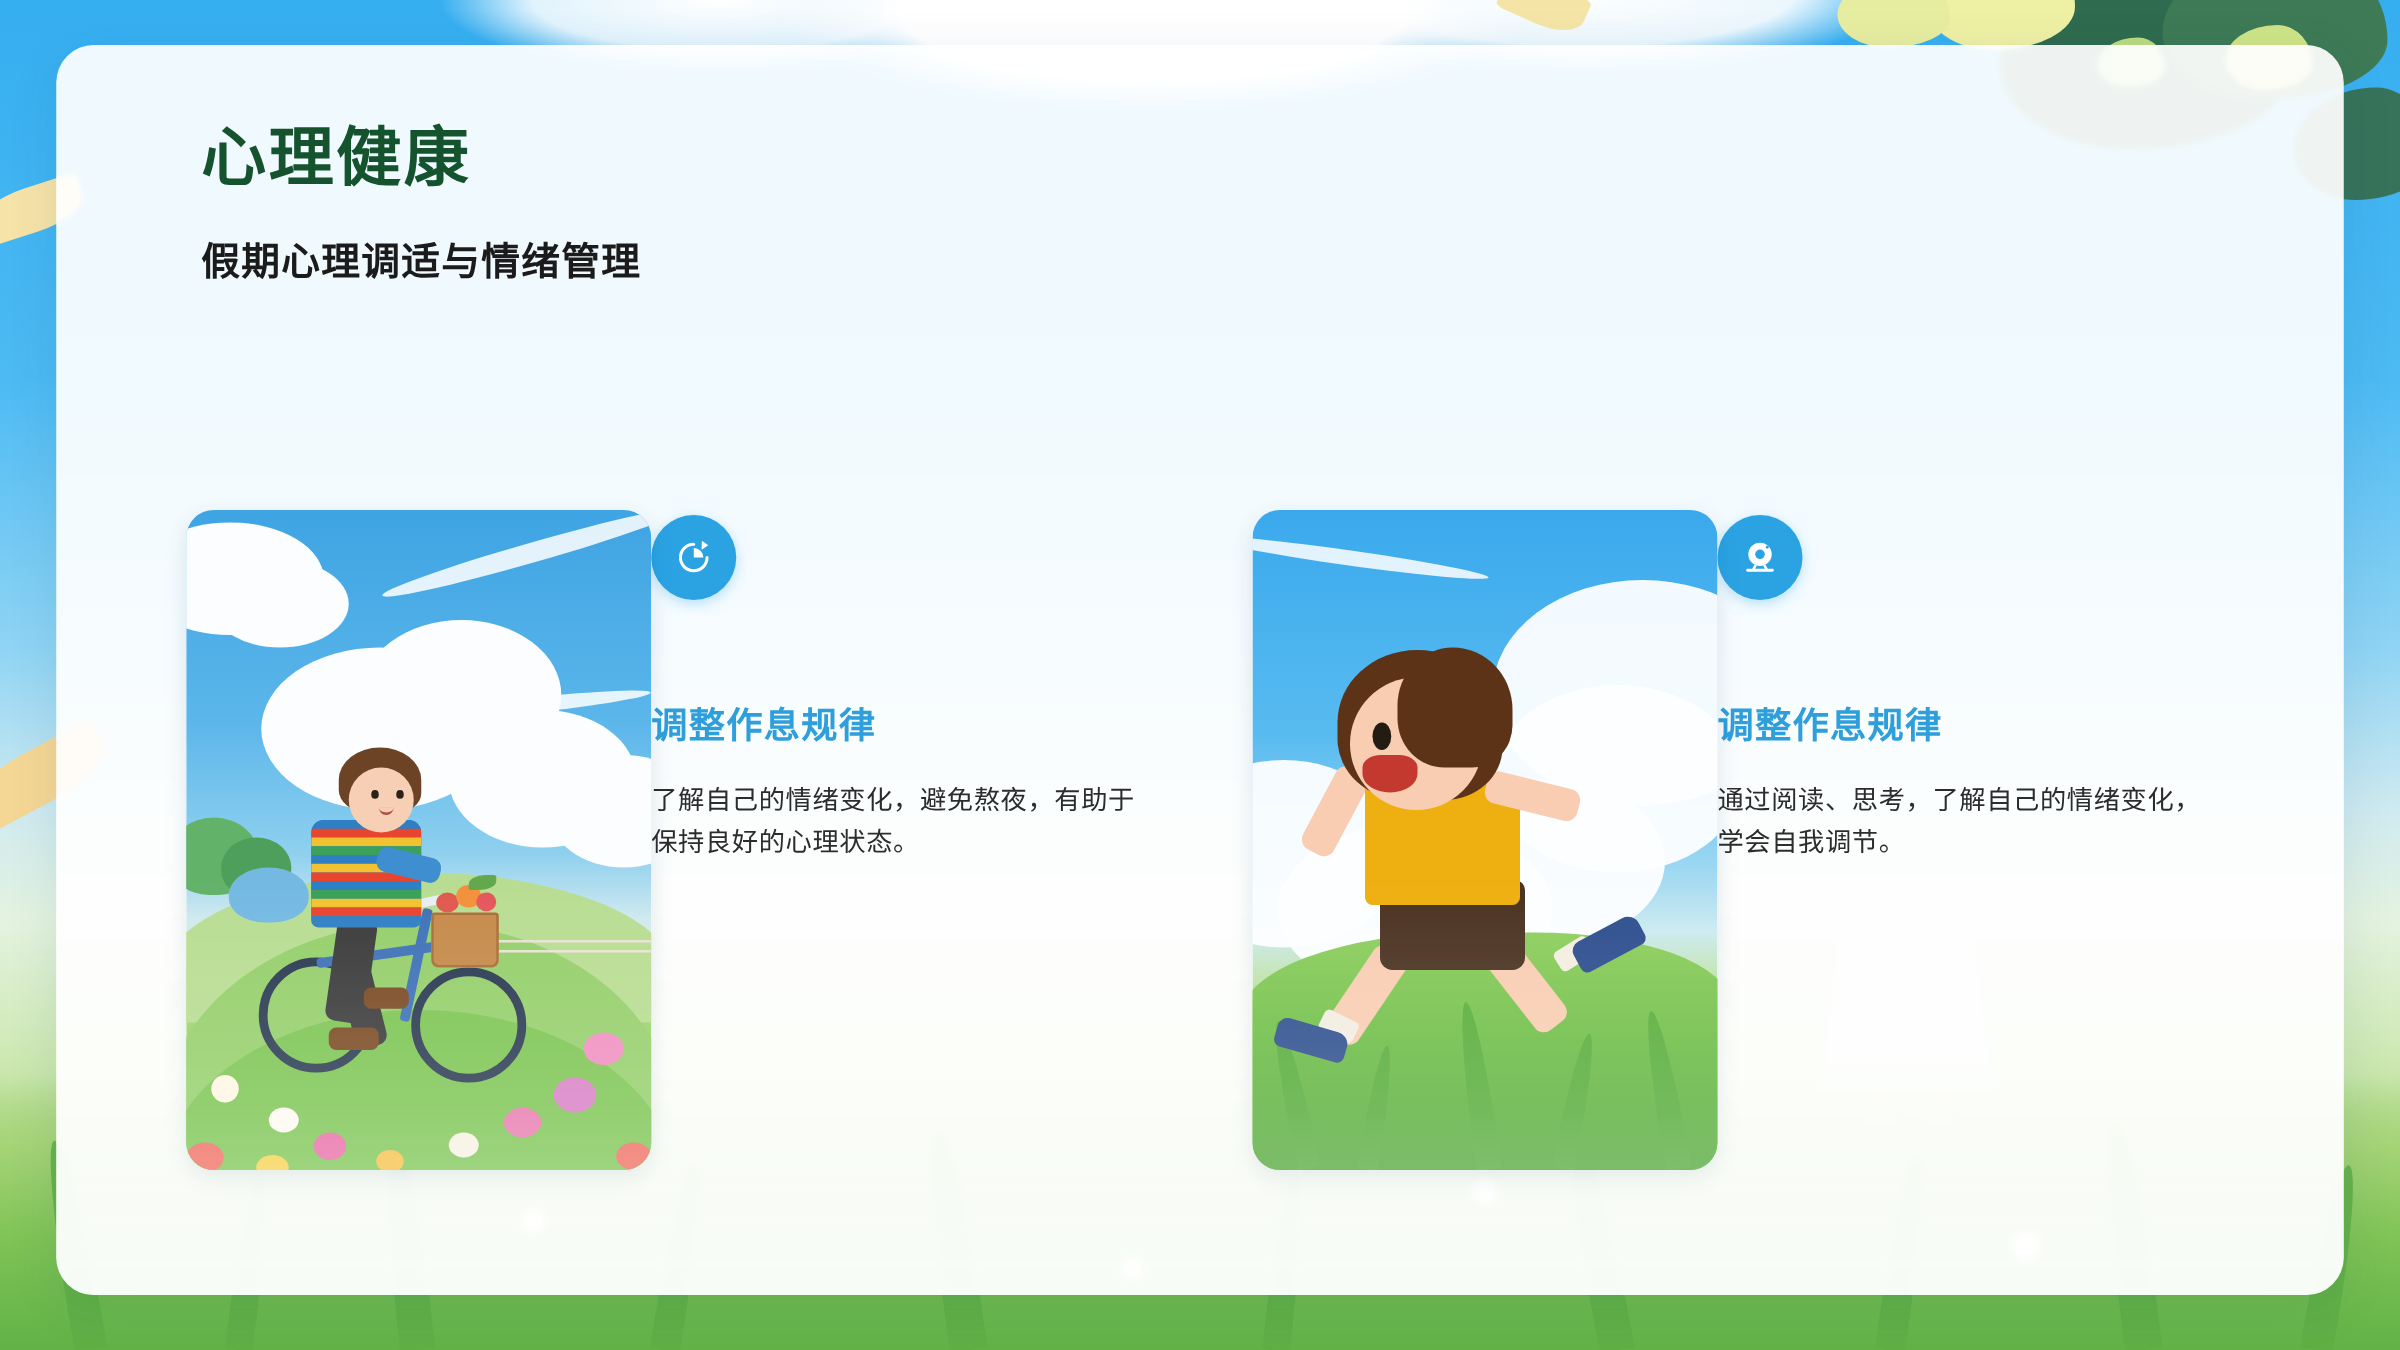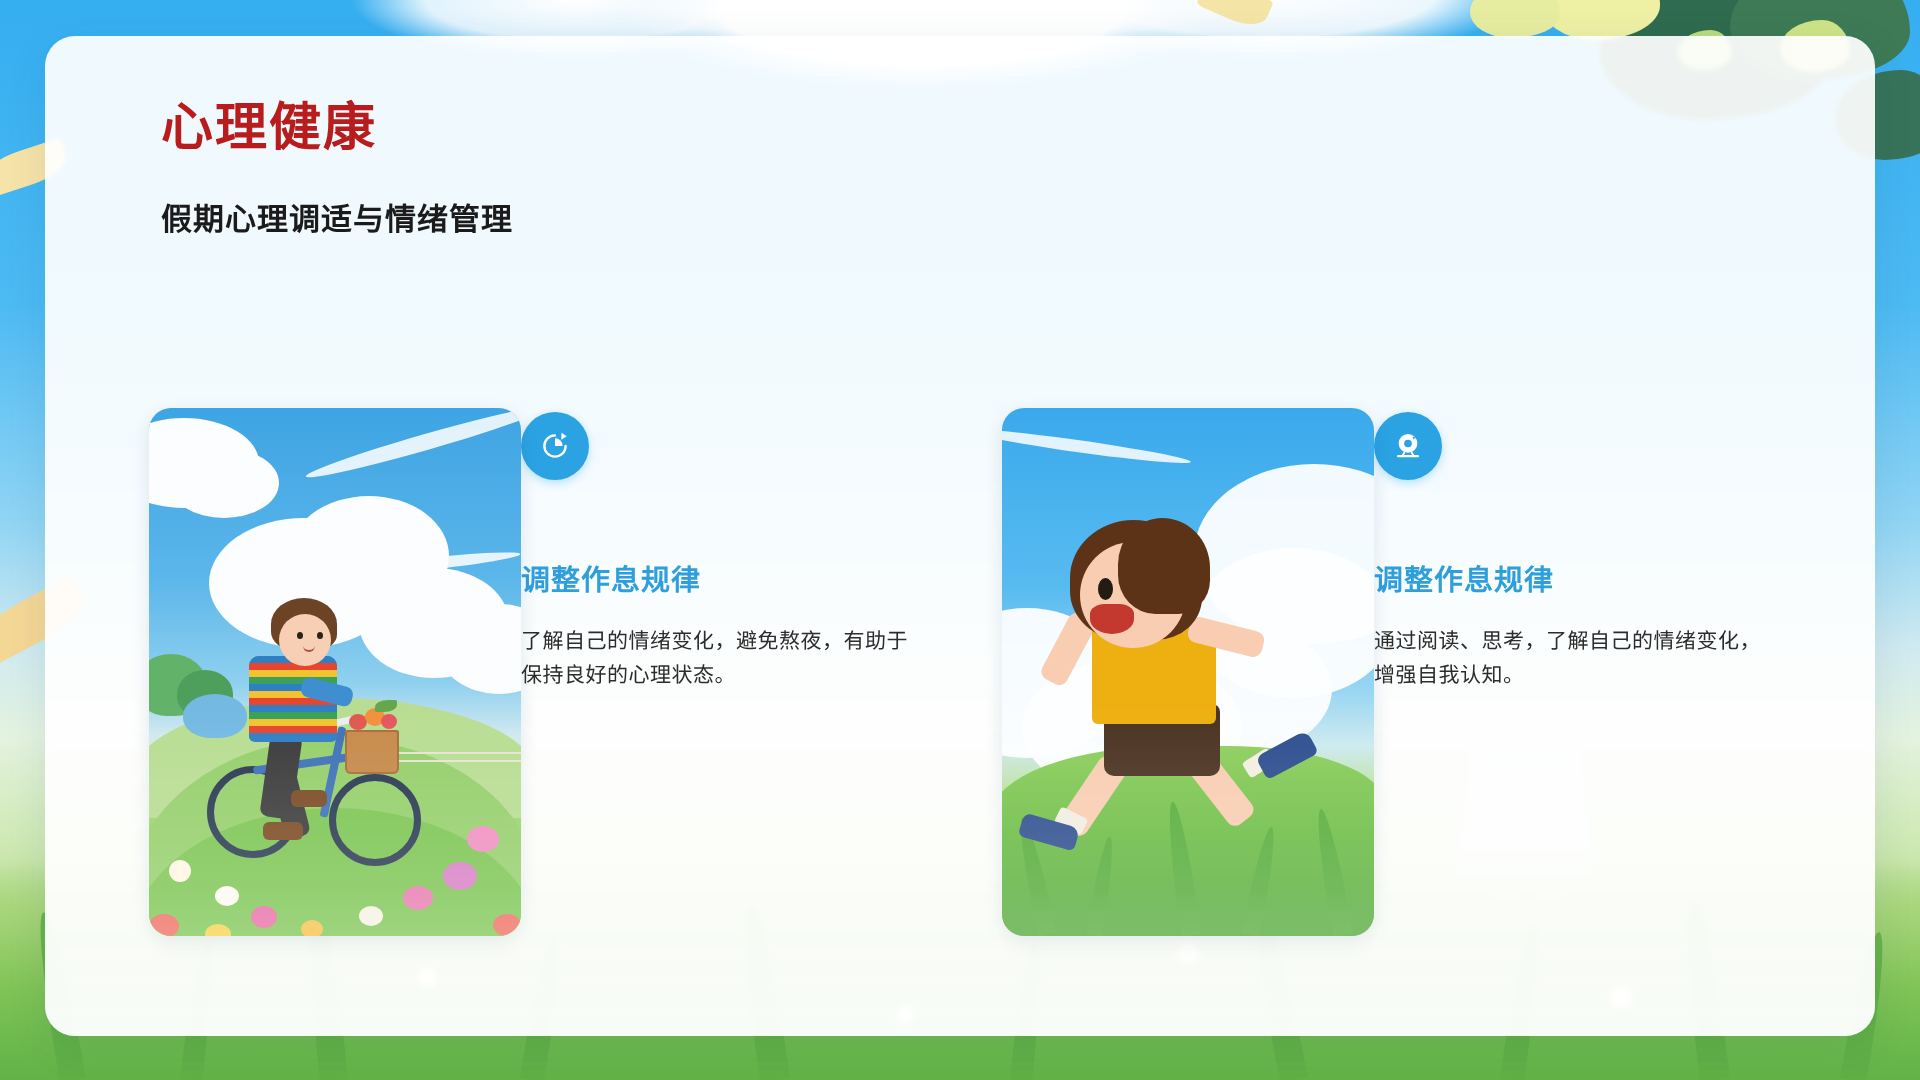--- a/index.html
+++ b/index.html
@@ -50,24 +50,24 @@
   
   #slide::after{
     content:"";position:absolute;left:0;right:0;bottom:0;height:330px;
     border-radius:0 0 30px 30px;pointer-events:none;
     background:linear-gradient(180deg,rgba(255,255,255,0) 0%,rgba(255,255,255,.18) 55%,rgba(255,255,255,.42) 100%);
     mix-blend-mode:screen;
   }
 
   .header{position:absolute;left:116px;top:62px;}
   .page-title{
-    font-size:52px;font-weight:700;color:#b91c1c;letter-spacing:2px;line-height:1.15;
+    font-size:52px;font-weight:700;color:#14532d;letter-spacing:2px;line-height:1.15;
   }
   .page-subtitle{
-    margin-top:36px;font-size:31px;font-weight:700;color:#1b1b1b;letter-spacing:1px;
+    margin-top:26px;font-size:31px;font-weight:700;color:#1b1b1b;letter-spacing:1px;
   }
 
   .cards{
     position:absolute;left:104px;top:372px;right:104px;
     display:flex;gap:84px;
   }
   .card{display:flex;width:50%;}
 
   .thumb{
     width:372px;height:528px;flex:0 0 372px;border-radius:22px;overflow:hidden;position:relative;
@@ -312,18 +312,18 @@
         <div class="icon-badge">
           <svg width="34" height="34" viewBox="0 0 24 24">
             <circle cx="12" cy="10.2" r="6.6" fill="#ffffff"></circle>
             <circle cx="12" cy="10.2" r="2.7" fill="#2ba3e3"></circle>
             <circle cx="16.1" cy="6.2" r="0.8" fill="#2ba3e3"></circle>
             <rect x="4.2" y="18.4" width="15.6" height="1.6" rx="0.8" fill="#ffffff"></rect>
             <path d="M9.4 16.6 L8.4 18.4 M14.6 16.6 L15.6 18.4" stroke="#ffffff" stroke-width="1.4" stroke-linecap="round"></path>
           </svg>
         </div>
         <div class="card-title">调整作息规律</div>
-        <div class="card-desc">通过阅读、思考，了解自己的情绪变化，增强自我认知。</div>
+        <div class="card-desc">通过阅读、思考，了解自己的情绪变化，学会自我调节。</div>
       </div>
     </div>
 
   </div>
 </div>
 
 </body></html>

